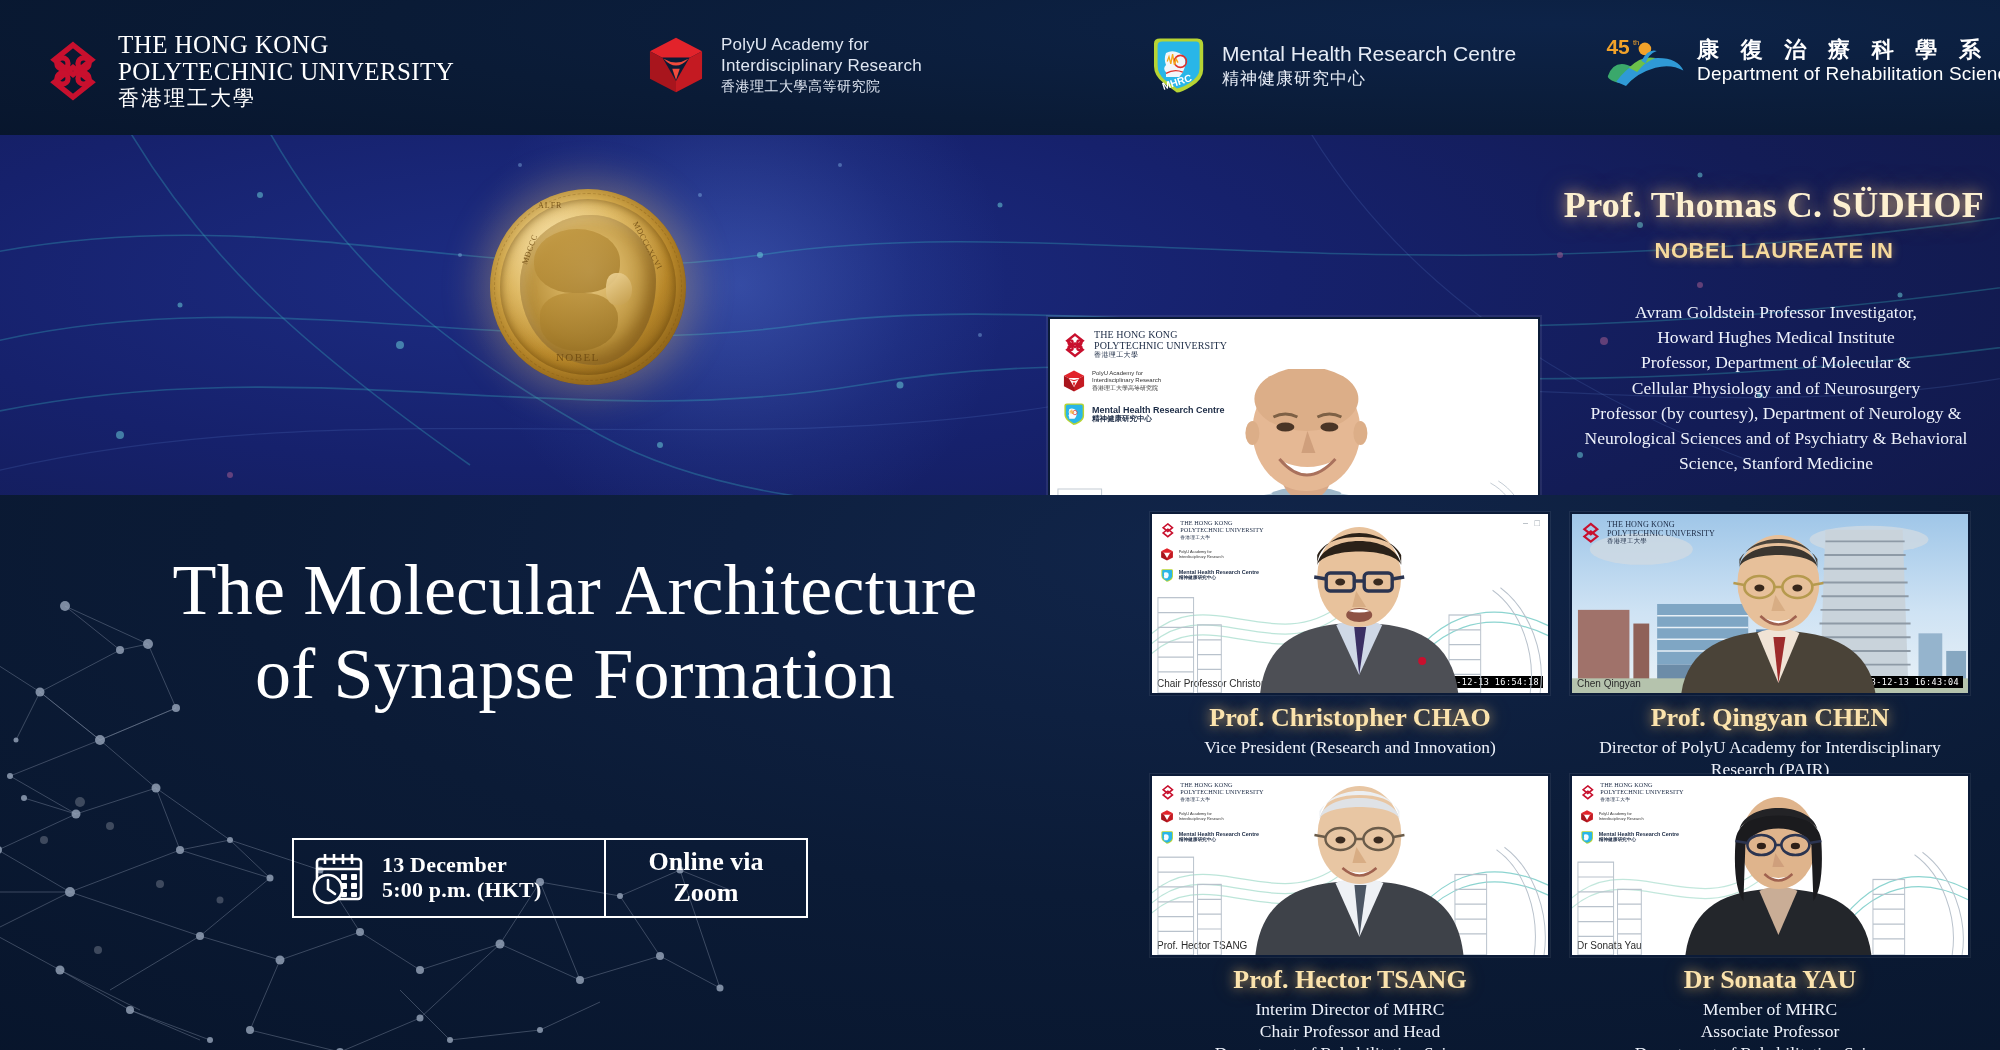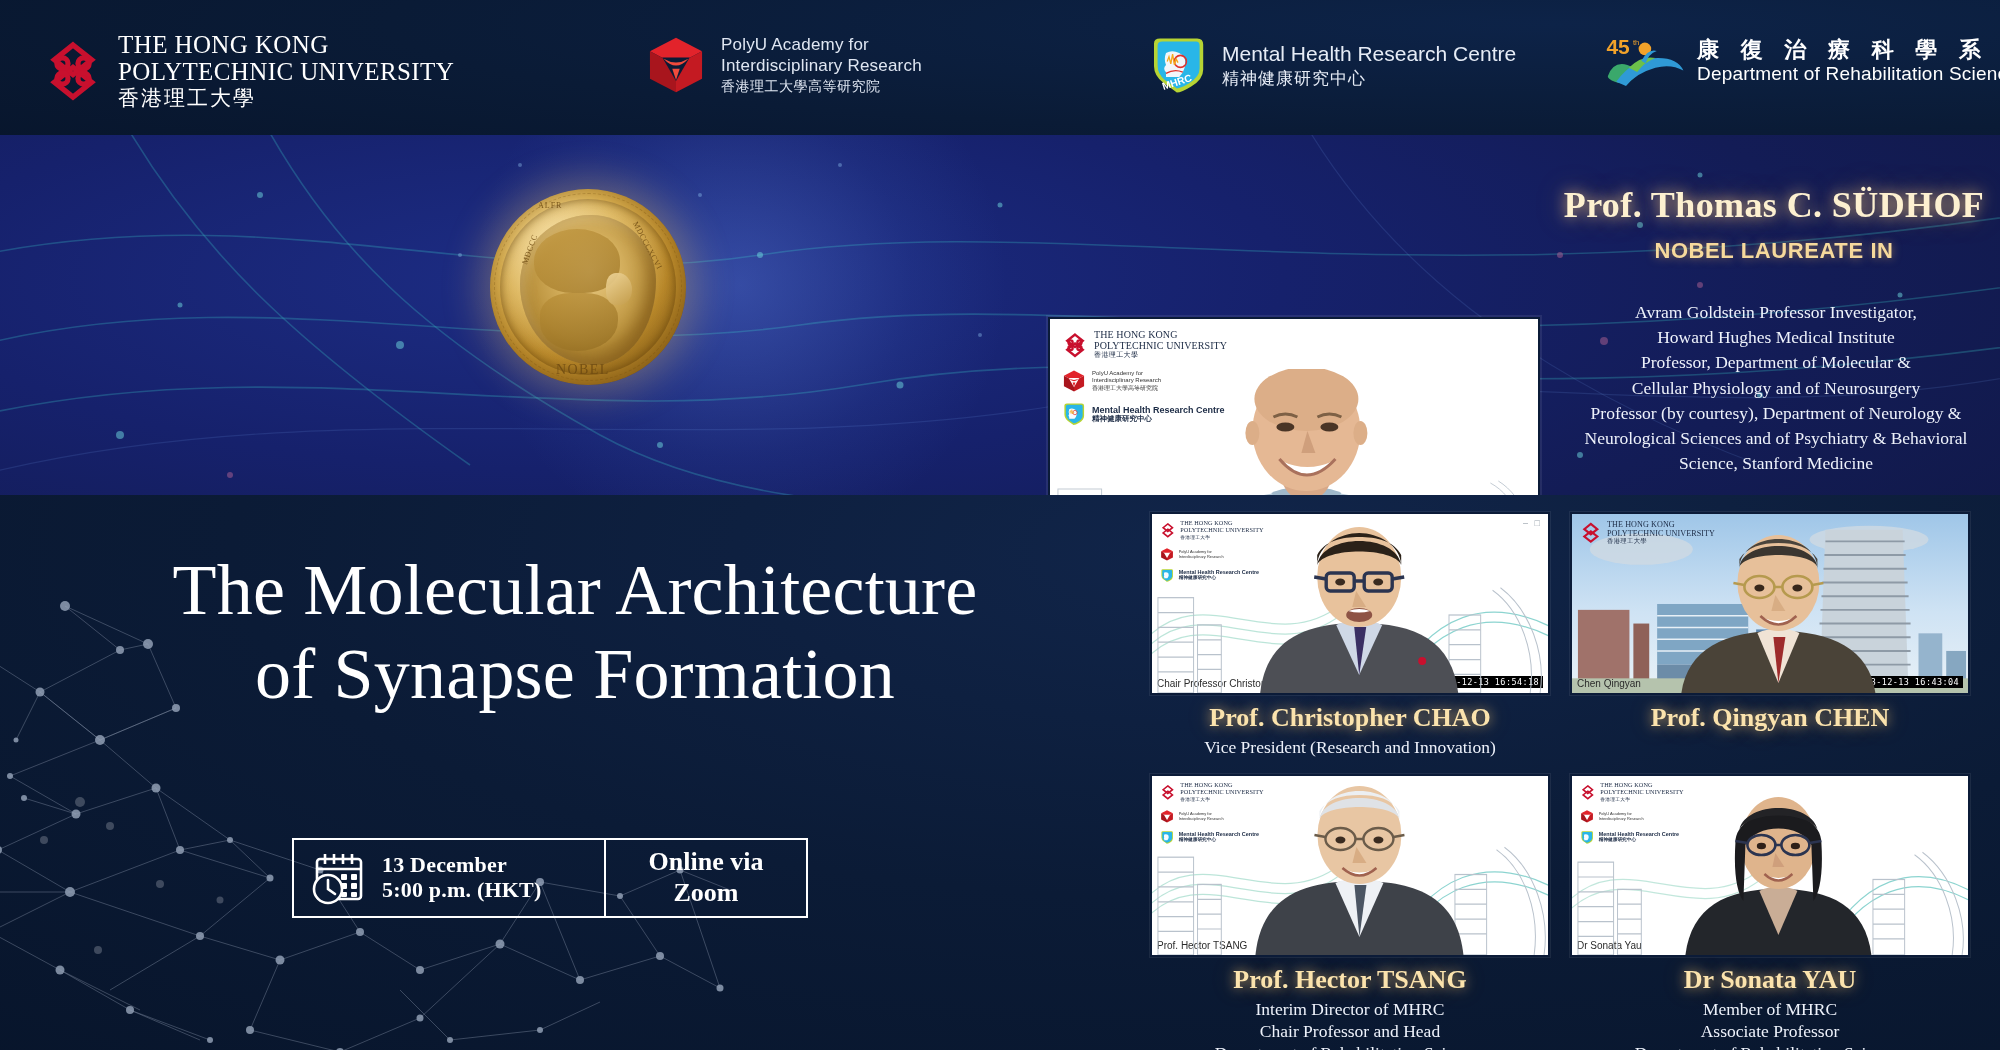--- a/index.html
+++ b/index.html
@@ -333,21 +333,21 @@
         <div class="medal-inner"></div>
         <div class="medal-ring-txt"></div>
         <div class="medal-face">
           <div class="face-hair"></div>
           <div class="face-beard"></div>
           <div class="face-nose"></div>
         </div>
         <div class="medal-micro" style="left:24px;top:56px;transform:rotate(-70deg);">MDCCC</div>
         <div class="medal-micro" style="right:12px;top:52px;transform:rotate(62deg);">MDCCCXCVI</div>
         <div class="medal-micro" style="left:48px;top:12px;letter-spacing:1px;">ALFR</div>
-        <div class="medal-micro" style="left:66px;bottom:7px;letter-spacing:1.4px;font-size:14px;">NOBEL</div>
+        <div class="medal-micro" style="left:66px;bottom:22px;letter-spacing:1.4px;font-size:11px;">NOBEL</div>
       </div>
     </div>
 
     <div class="vid-main">
       <div class="vid-logos">
         <div class="vl-row">
           <svg class="vl-mark" width="26" height="26" viewBox="0 0 100 100">
             <g fill="none" stroke="#c8102e" stroke-width="9" stroke-linecap="round">
               <path d="M50 10 L80 34 L50 58 L20 34 Z"></path>
                 <path d="M50 44 L80 68 L50 92 L20 68 Z"></path>
@@ -730,20 +730,24 @@
           <ellipse cx="86" cy="55" rx="5" ry="3.4" fill="#38281c"></ellipse>
             <ellipse cx="124" cy="55" rx="5" ry="3.4" fill="#38281c"></ellipse>
           <path d="M102 62 L98 78 L112 78 Z" fill="#d8ad84"></path>
           <path d="M88 84 Q105 98 122 84 Q105 92 88 84 Z" fill="#ffffff"></path>
           <path d="M87 83 Q105 100 123 83" stroke="#a0624f" stroke-width="2.6" fill="none"></path>
         </svg>
         <div class="namecorner">Chen Qingyan</div>
         <div class="stamp">2023-12-13 16:43:04</div>
       </div>
       <div class="p-name">Prof. Qingyan CHEN</div>
+      <div class="p-role">
+        <div>Director of PolyU Academy for Interdisciplinary Research (PAIR)</div>
+        <div>Chair Professor of Building Thermal Science</div>
+      </div>
     </div>
 
     <div class="pcard c">
       <div class="pthumb">
         <div class="vid-logos mini">
           <div class="vl-row">
             <svg class="vl-mark" width="20" height="20" viewBox="0 0 100 100">
               <g fill="none" stroke="#c8102e" stroke-width="10">
                   <path d="M50 10 L80 34 L50 58 L20 34 Z"></path>
                   <path d="M50 44 L80 68 L50 92 L20 68 Z"></path>

